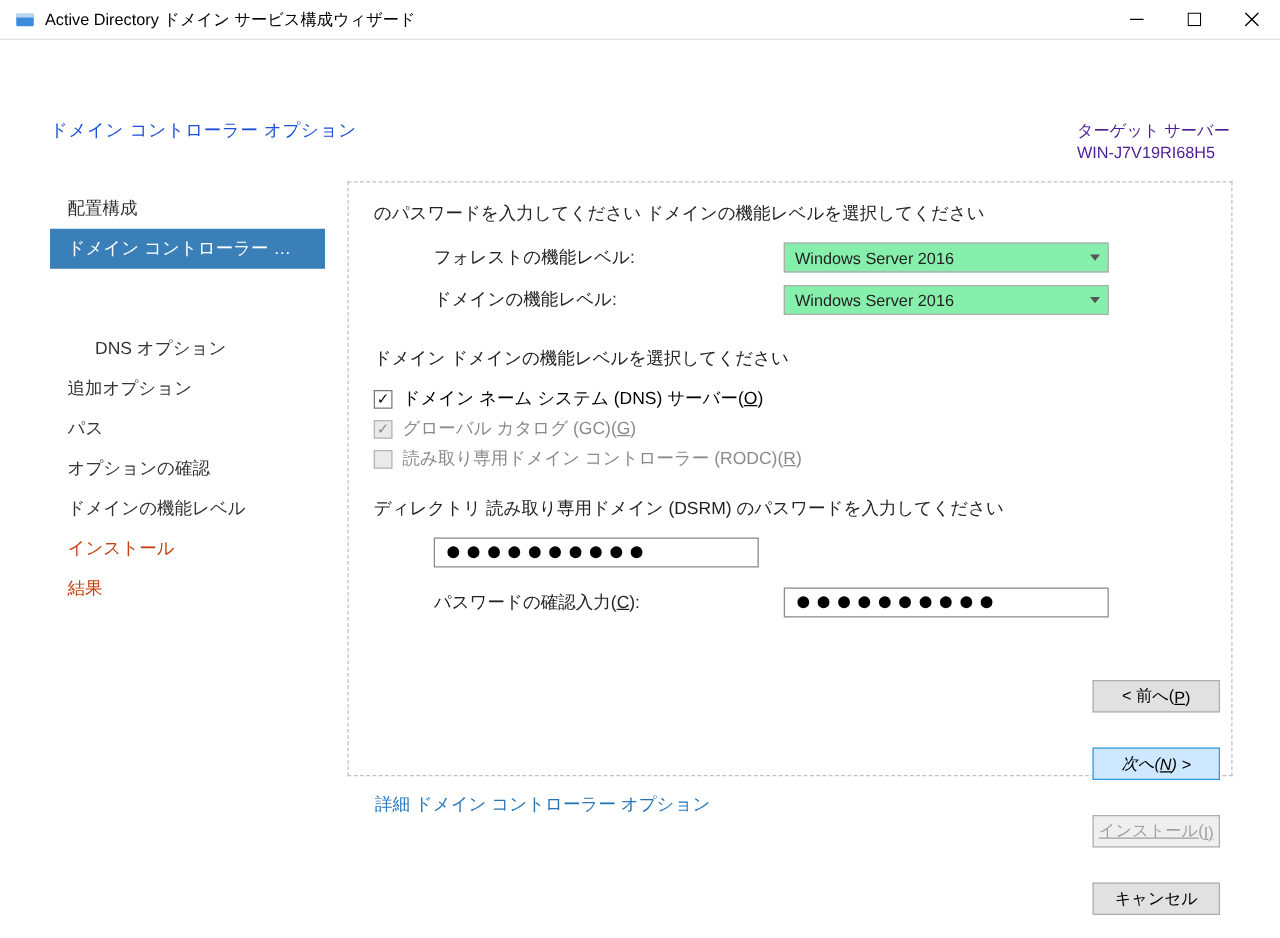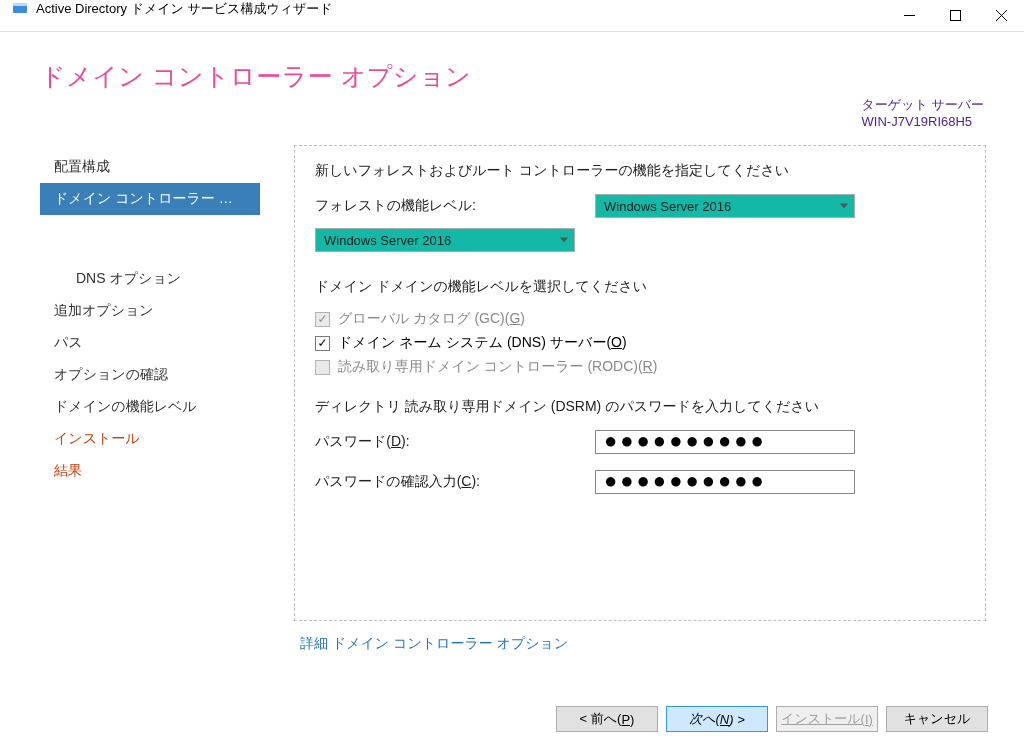--- a/index.html
+++ b/index.html
@@ -7,20 +7,21 @@
       font-family: "Yu Gothic UI", "Meiryo UI", "Segoe UI", sans-serif;
       font-size: 13px;
       background: #fff;
       width: 1024px;
       height: 750px;
       overflow: hidden;
     }
     .titlebar {
       height: 32px;
       display: flex;
+      align-items: center;
       border-bottom: 1px solid #e0e0e0;
     }
     .titlebar-icon {
       width: 16px; height: 16px;
       margin: 0 8px 0 12px;
       display: inline-flex;
     }
     .titlebar-text {
       flex: 1;
       font-size: 13px;
@@ -33,34 +34,35 @@
       color: #000;
     }
     .win-btn svg { width: 11px; height: 11px; }
     .header {
       padding: 28px 40px 16px 40px;
       display: flex;
       justify-content: space-between;
       align-items: flex-start;
     }
     .header-title {
-      font-size: 25px;
+      font-size: 14px;
       font-weight: 400;
-      color: #ec4899;
+      color: #1d4ed8;
       letter-spacing: 0.5px;
+      margin-top: 36px;
     }
     .target-info {
       font-size: 13px;
       color: #4c1d95;
       margin-top: 36px;
     }
     .body {
       display: flex;
       padding: 0 38px 0 40px;
-      gap: 34px;
+      gap: 18px;
     }
     .sidebar {
       width: 220px;
       padding-top: 6px;
     }
     .side-item {
       padding: 7px 14px;
       font-size: 14px;
       color: #333;
       cursor: pointer;
@@ -83,32 +85,33 @@
     }
     .section-text {
       font-size: 14px;
       color: #222;
       margin-bottom: 14px;
     }
     .form-row {
       display: flex;
       align-items: center;
       margin-bottom: 10px;
+      margin-left: 48px;
     }
     .form-label {
       width: 280px;
       font-size: 14px;
       color: #222;
     }
     .select-wrap {
       position: relative;
       width: 260px;
       height: 24px;
       border: 1px solid #adadad;
-      background: #14b8a6;
+      background: #86efac;
       display: flex;
       align-items: center;
       padding: 0 22px 0 8px;
       font-size: 13px;
       color: #222;
     }
     .select-wrap .chev {
       position: absolute;
       right: 6px; top: 50%; transform: translateY(-50%);
       width: 0; height: 0;
@@ -156,23 +159,24 @@
     }
     .link-row a {
       color: #2675b7;
       text-decoration: none;
       font-size: 14px;
       margin-left: 262px;
     }
     .footer {
       position: absolute;
       bottom: 18px;
-      right: 36px;
-      display: flex;
-      gap: 8px;
+      right: 48px;
+      display: flex;
+      gap: 28px;
+      flex-direction: column;
     }
     .btn {
       min-width: 102px;
       height: 26px;
       border: 1px solid #adadad;
       background: #e1e1e1;
       font-size: 13px;
       display: inline-flex;
       align-items: center; justify-content: center;
       cursor: pointer;
@@ -239,60 +243,58 @@
     <div class="side-item indent">DNS オプション</div>
     <div class="side-item">追加オプション</div>
     <div class="side-item">パス</div>
     <div class="side-item">オプションの確認</div>
     <div class="side-item">ドメインの機能レベル</div>
     <div class="side-item disabled">インストール</div>
     <div class="side-item disabled">結果</div>
   </div>
 
   <div class="main">
-    <div class="section-text">新しいフォレストおよびルート コントローラーの機能を指定してください</div>
+    <div class="section-text">のパスワードを入力してください ドメインの機能レベルを選択してください</div>
 
     <div class="form-row">
       <div class="form-label">フォレストの機能レベル:</div>
       <div class="select-wrap">
         <span>Windows Server 2016</span>
         <span class="chev"></span>
       </div>
     </div>
 
     <div class="form-row">
+      <div class="form-label">ドメインの機能レベル:</div>
       <div class="select-wrap">
         <span>Windows Server 2016</span>
         <span class="chev"></span>
       </div>
     </div>
 
     <div class="spacer"></div>
     <div class="section-text">ドメイン ドメインの機能レベルを選択してください</div>
 
+    <div class="check-row">
+      <span class="chk checked"></span>
+      <span><span>ドメイン ネーム システム (DNS) サーバー(</span><span class="underline">O</span>)</span>
+    </div>
     <div class="check-row disabled">
       <span class="chk checked disabled"></span>
       <span><span>グローバル カタログ (GC)(</span><span class="underline">G</span>)</span>
     </div>
-    <div class="check-row">
-      <span class="chk checked"></span>
-      <span><span>ドメイン ネーム システム (DNS) サーバー(</span><span class="underline">O</span>)</span>
-    </div>
     <div class="check-row disabled">
       <span class="chk disabled"></span>
       <span><span>読み取り専用ドメイン コントローラー (RODC)(</span><span class="underline">R</span>)</span>
     </div>
 
     <div class="spacer"></div>
     <div class="section-text">ディレクトリ 読み取り専用ドメイン (DSRM) のパスワードを入力してください</div>
 
     <div class="form-row">
-      <div class="form-label">
-        <span>パスワード(</span><span class="underline">D</span><span>):</span>
-      </div>
       <div class="pw-input">●●●●●●●●●●</div>
     </div>
     <div class="gap-sm"></div>
     <div class="form-row">
       <div class="form-label">
         <span>パスワードの確認入力(</span><span class="underline">C</span><span>):</span>
       </div>
       <div class="pw-input">●●●●●●●●●●</div>
     </div>
   </div>

